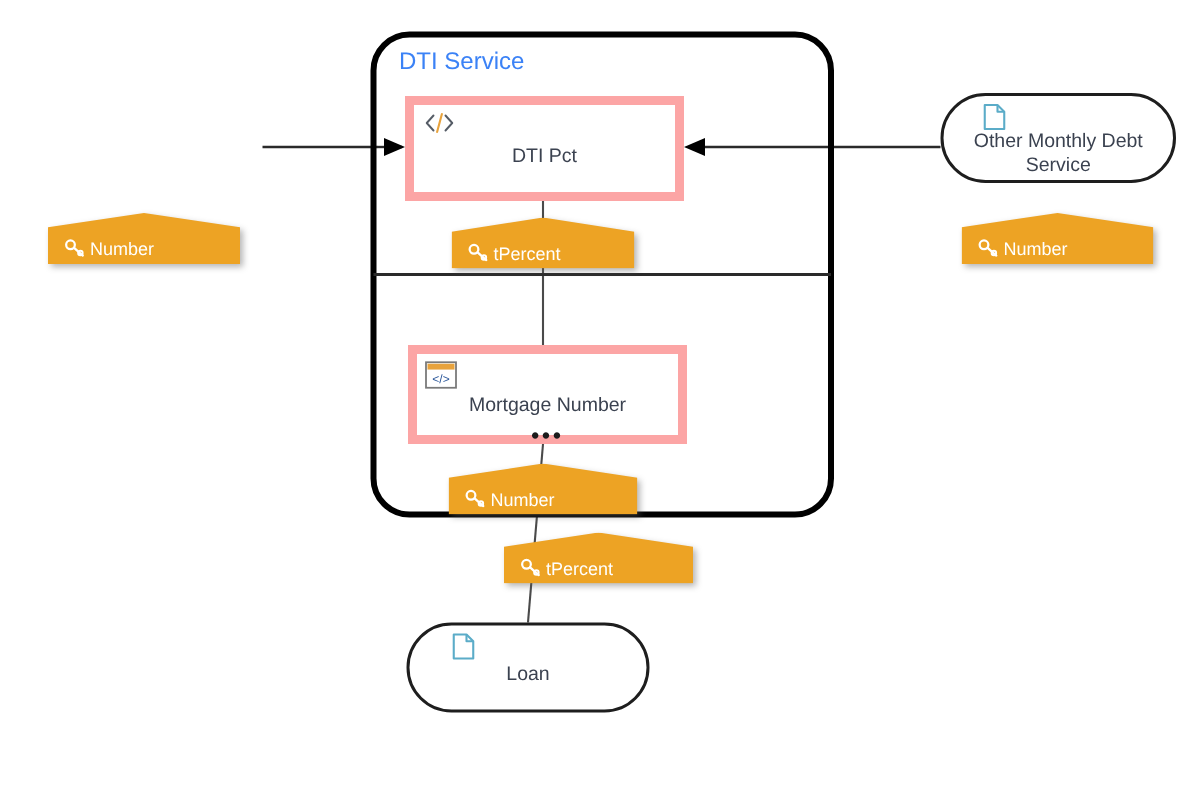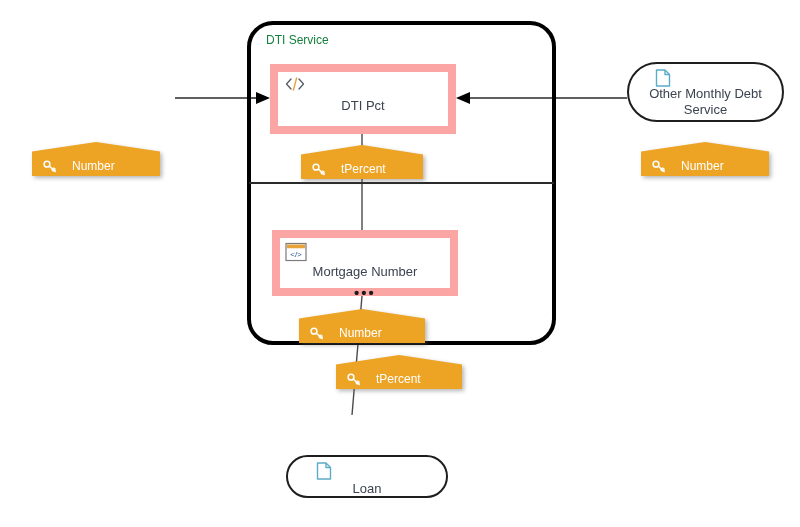--- a/index.html
+++ b/index.html
@@ -30,36 +30,36 @@
   .service-container {
     position: absolute;
     border: 4px solid #000000;
     border-radius: 26px;
     background: transparent;
     box-sizing: border-box;
     z-index: 2;
   }
   .service-title {
     position: absolute;
-    font-size: 12px;
-    color: #15803d;
+    font-size: 16px;
+    color: #3b82f6;
     white-space: nowrap;
     z-index: 6;
   }
   .service-divider {
     position: absolute;
     height: 0;
     border-top: 2px solid #2a2a2a;
     z-index: 3;
   }
 
   
   .proc-box {
     position: absolute;
-    border: 8px solid #fca5a5;
+    border: 6px solid #fca5a5;
     background: #ffffff;
     box-sizing: border-box;
     z-index: 5;
   }
   .proc-label {
     position: absolute;
     left: 0;
     right: 0;
     text-align: center;
     font-size: 13px;
@@ -136,21 +136,21 @@
     height: 100%;
     background: #eda324;
     clip-path: polygon(0% 28%, 50% 0%, 100% 28%, 100% 100%, 0% 100%);
   }
   .type-tag .tag-text {
     position: absolute;
     left: 0;
     right: 0;
     bottom: 3px;
     text-align: left;
-    padding-left: 40px;
+    padding-left: 28px;
     font-size: 12px;
     color: #ffffff;
     white-space: nowrap;
     box-sizing: border-box;
   }
   .type-tag .tag-key {
     position: absolute;
     left: 11px;
     bottom: 4px;
     width: 15px;
@@ -211,21 +211,21 @@
     <span class="icon-doc" style="left:26px; top:5px;">
       <svg viewBox="0 0 16 18" width="16" height="18" aria-hidden="true">
         <path d="M1.5 1 L10 1 L14.5 5.5 L14.5 17 L1.5 17 Z" fill="#ffffff" stroke="#5bacc8" stroke-width="1.4" stroke-linejoin="round"></path>
         <path d="M10 1 L10 5.5 L14.5 5.5" fill="none" stroke="#5bacc8" stroke-width="1.4" stroke-linejoin="round"></path>
       </svg>
     </span>
     <span class="stadium-label" style="top:22px;">Other Monthly Debt</span>
     <span class="stadium-label" style="top:38px;">Service</span>
   </div>
 
-  <div class="stadium" style="left:286px; top:415px; width:162px; height:43px;margin-top:40px;">
+  <div class="stadium" style="left:271px; top:415px; width:162px; height:60px;">
     <span class="icon-doc" style="left:28px; top:5px;">
       <svg viewBox="0 0 16 18" width="16" height="18" aria-hidden="true">
         <path d="M1.5 1 L10 1 L14.5 5.5 L14.5 17 L1.5 17 Z" fill="#ffffff" stroke="#5bacc8" stroke-width="1.4" stroke-linejoin="round"></path>
         <path d="M10 1 L10 5.5 L14.5 5.5" fill="none" stroke="#5bacc8" stroke-width="1.4" stroke-linejoin="round"></path>
       </svg>
     </span>
     <span class="stadium-label" style="top:24px;">Loan</span>
   </div>
 
   <div class="type-tag" style="left:32px; top:142px; width:128px;">

